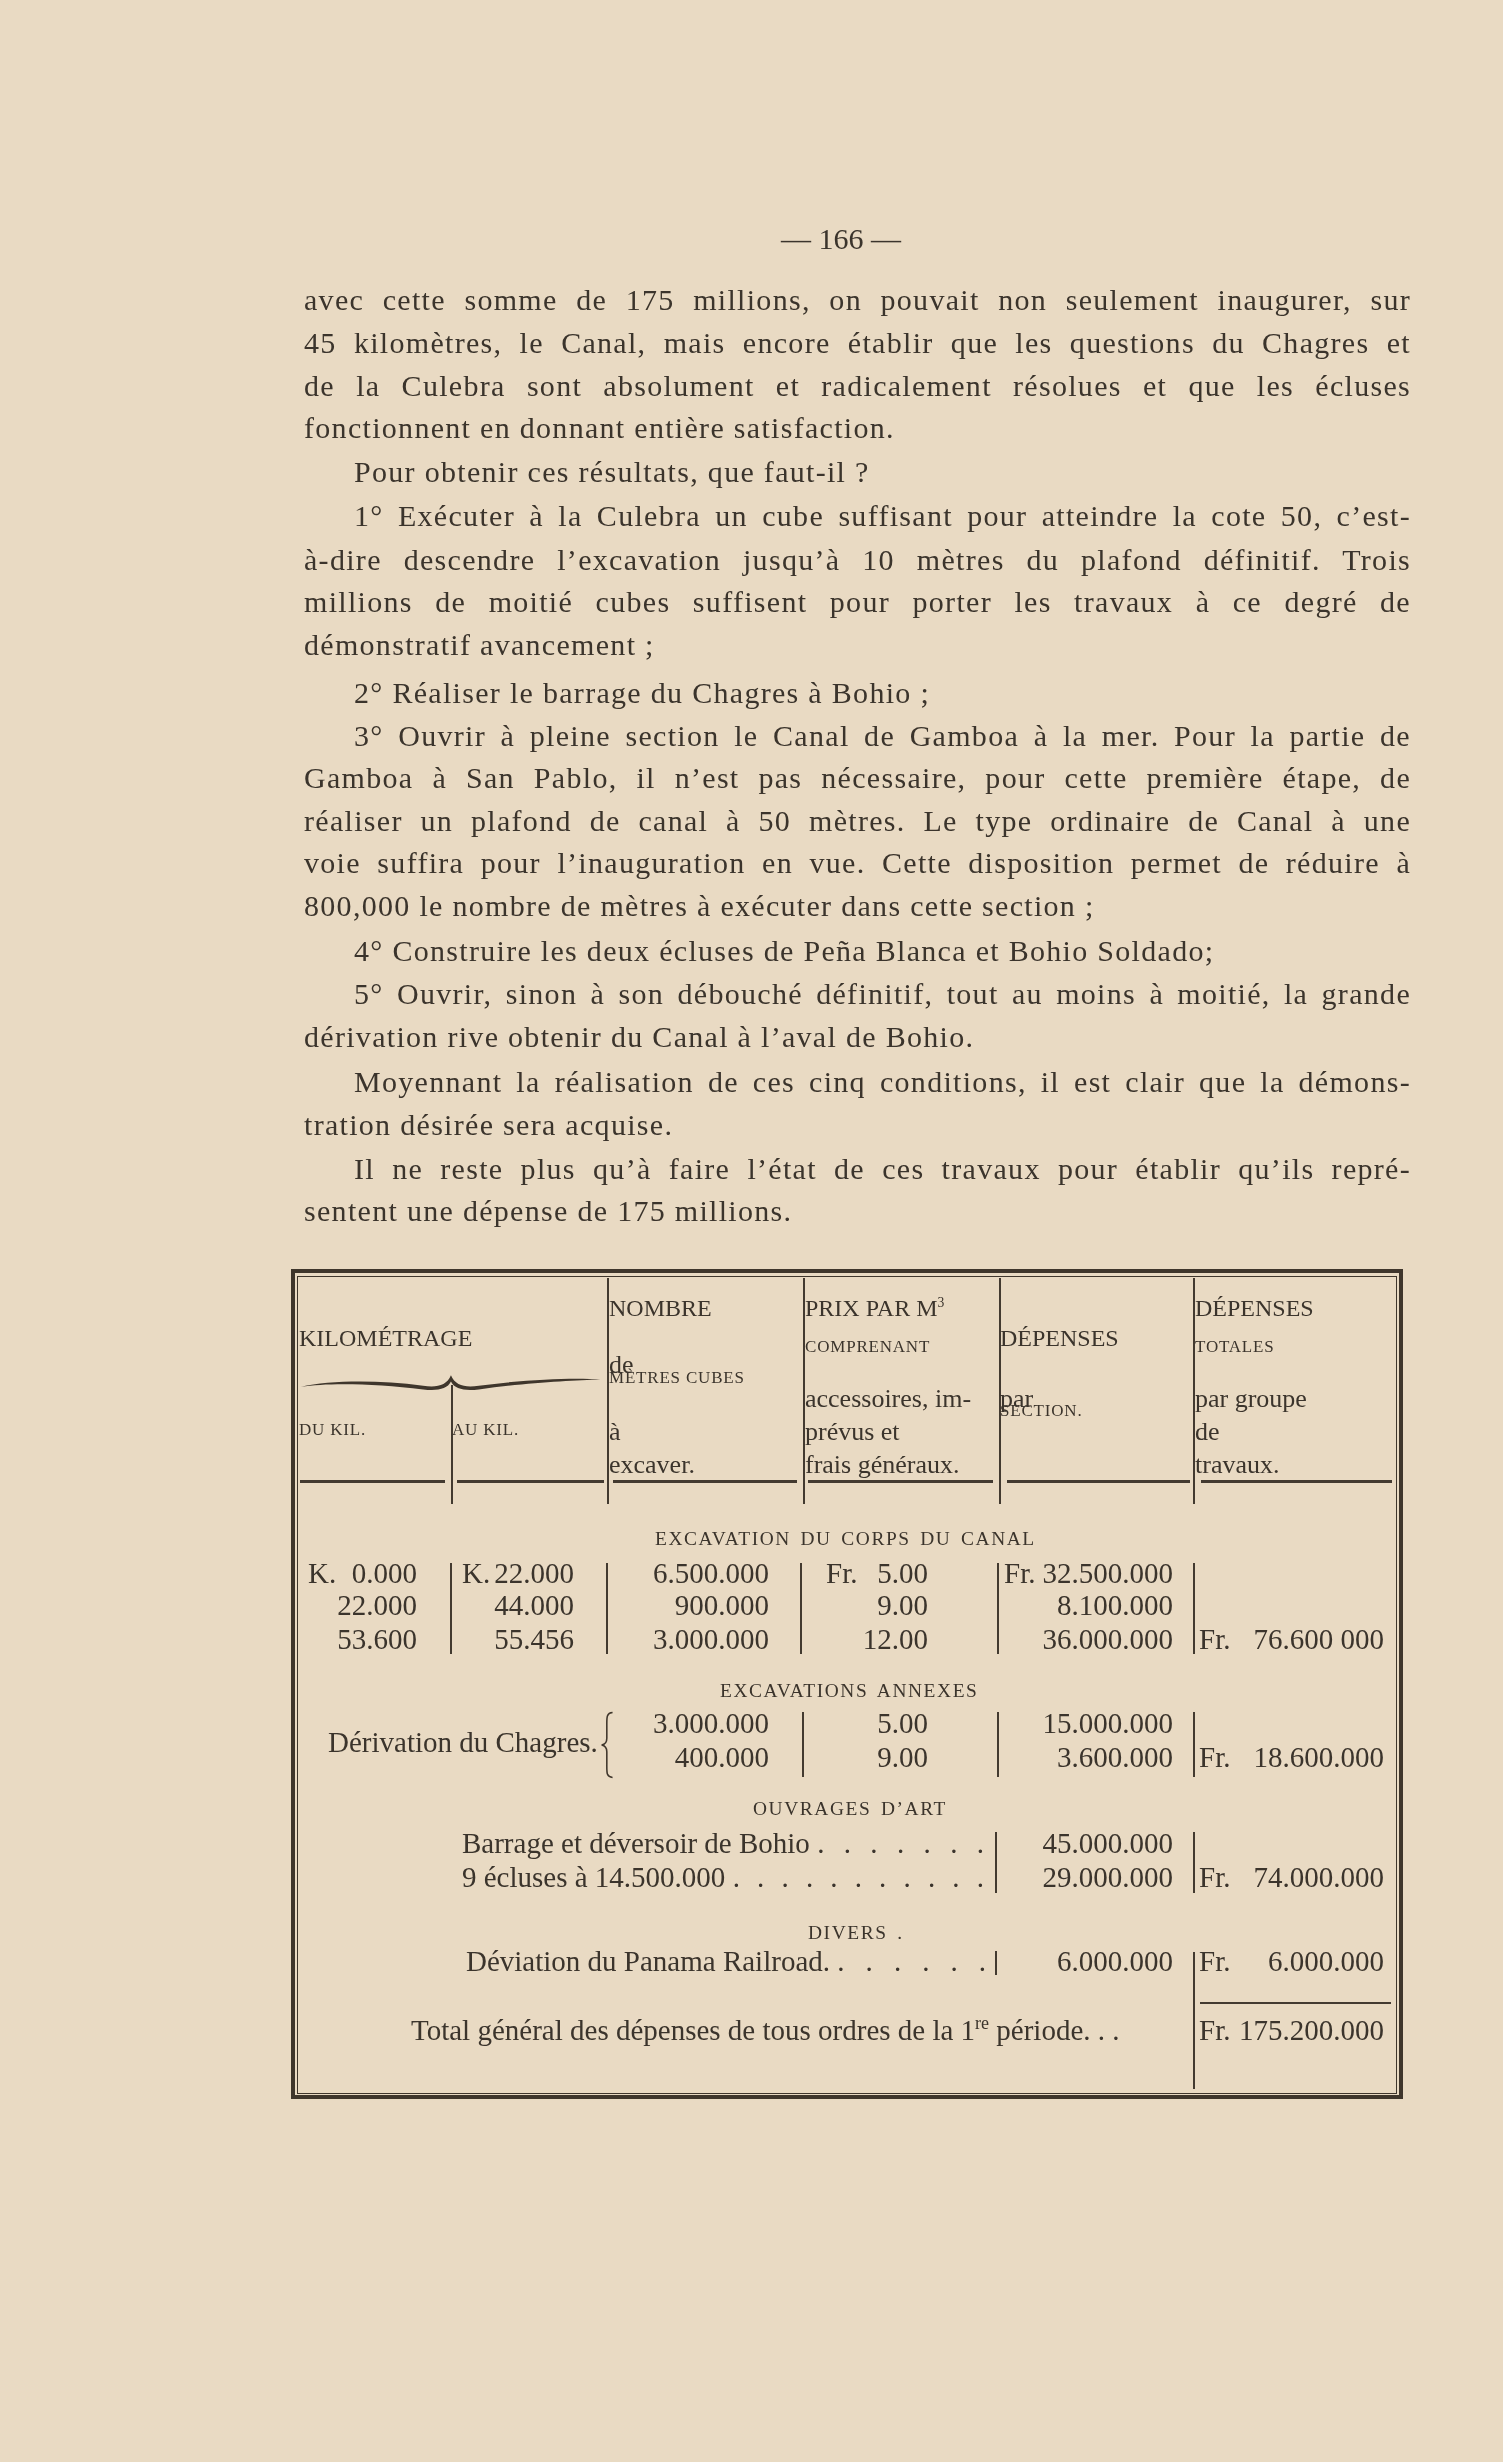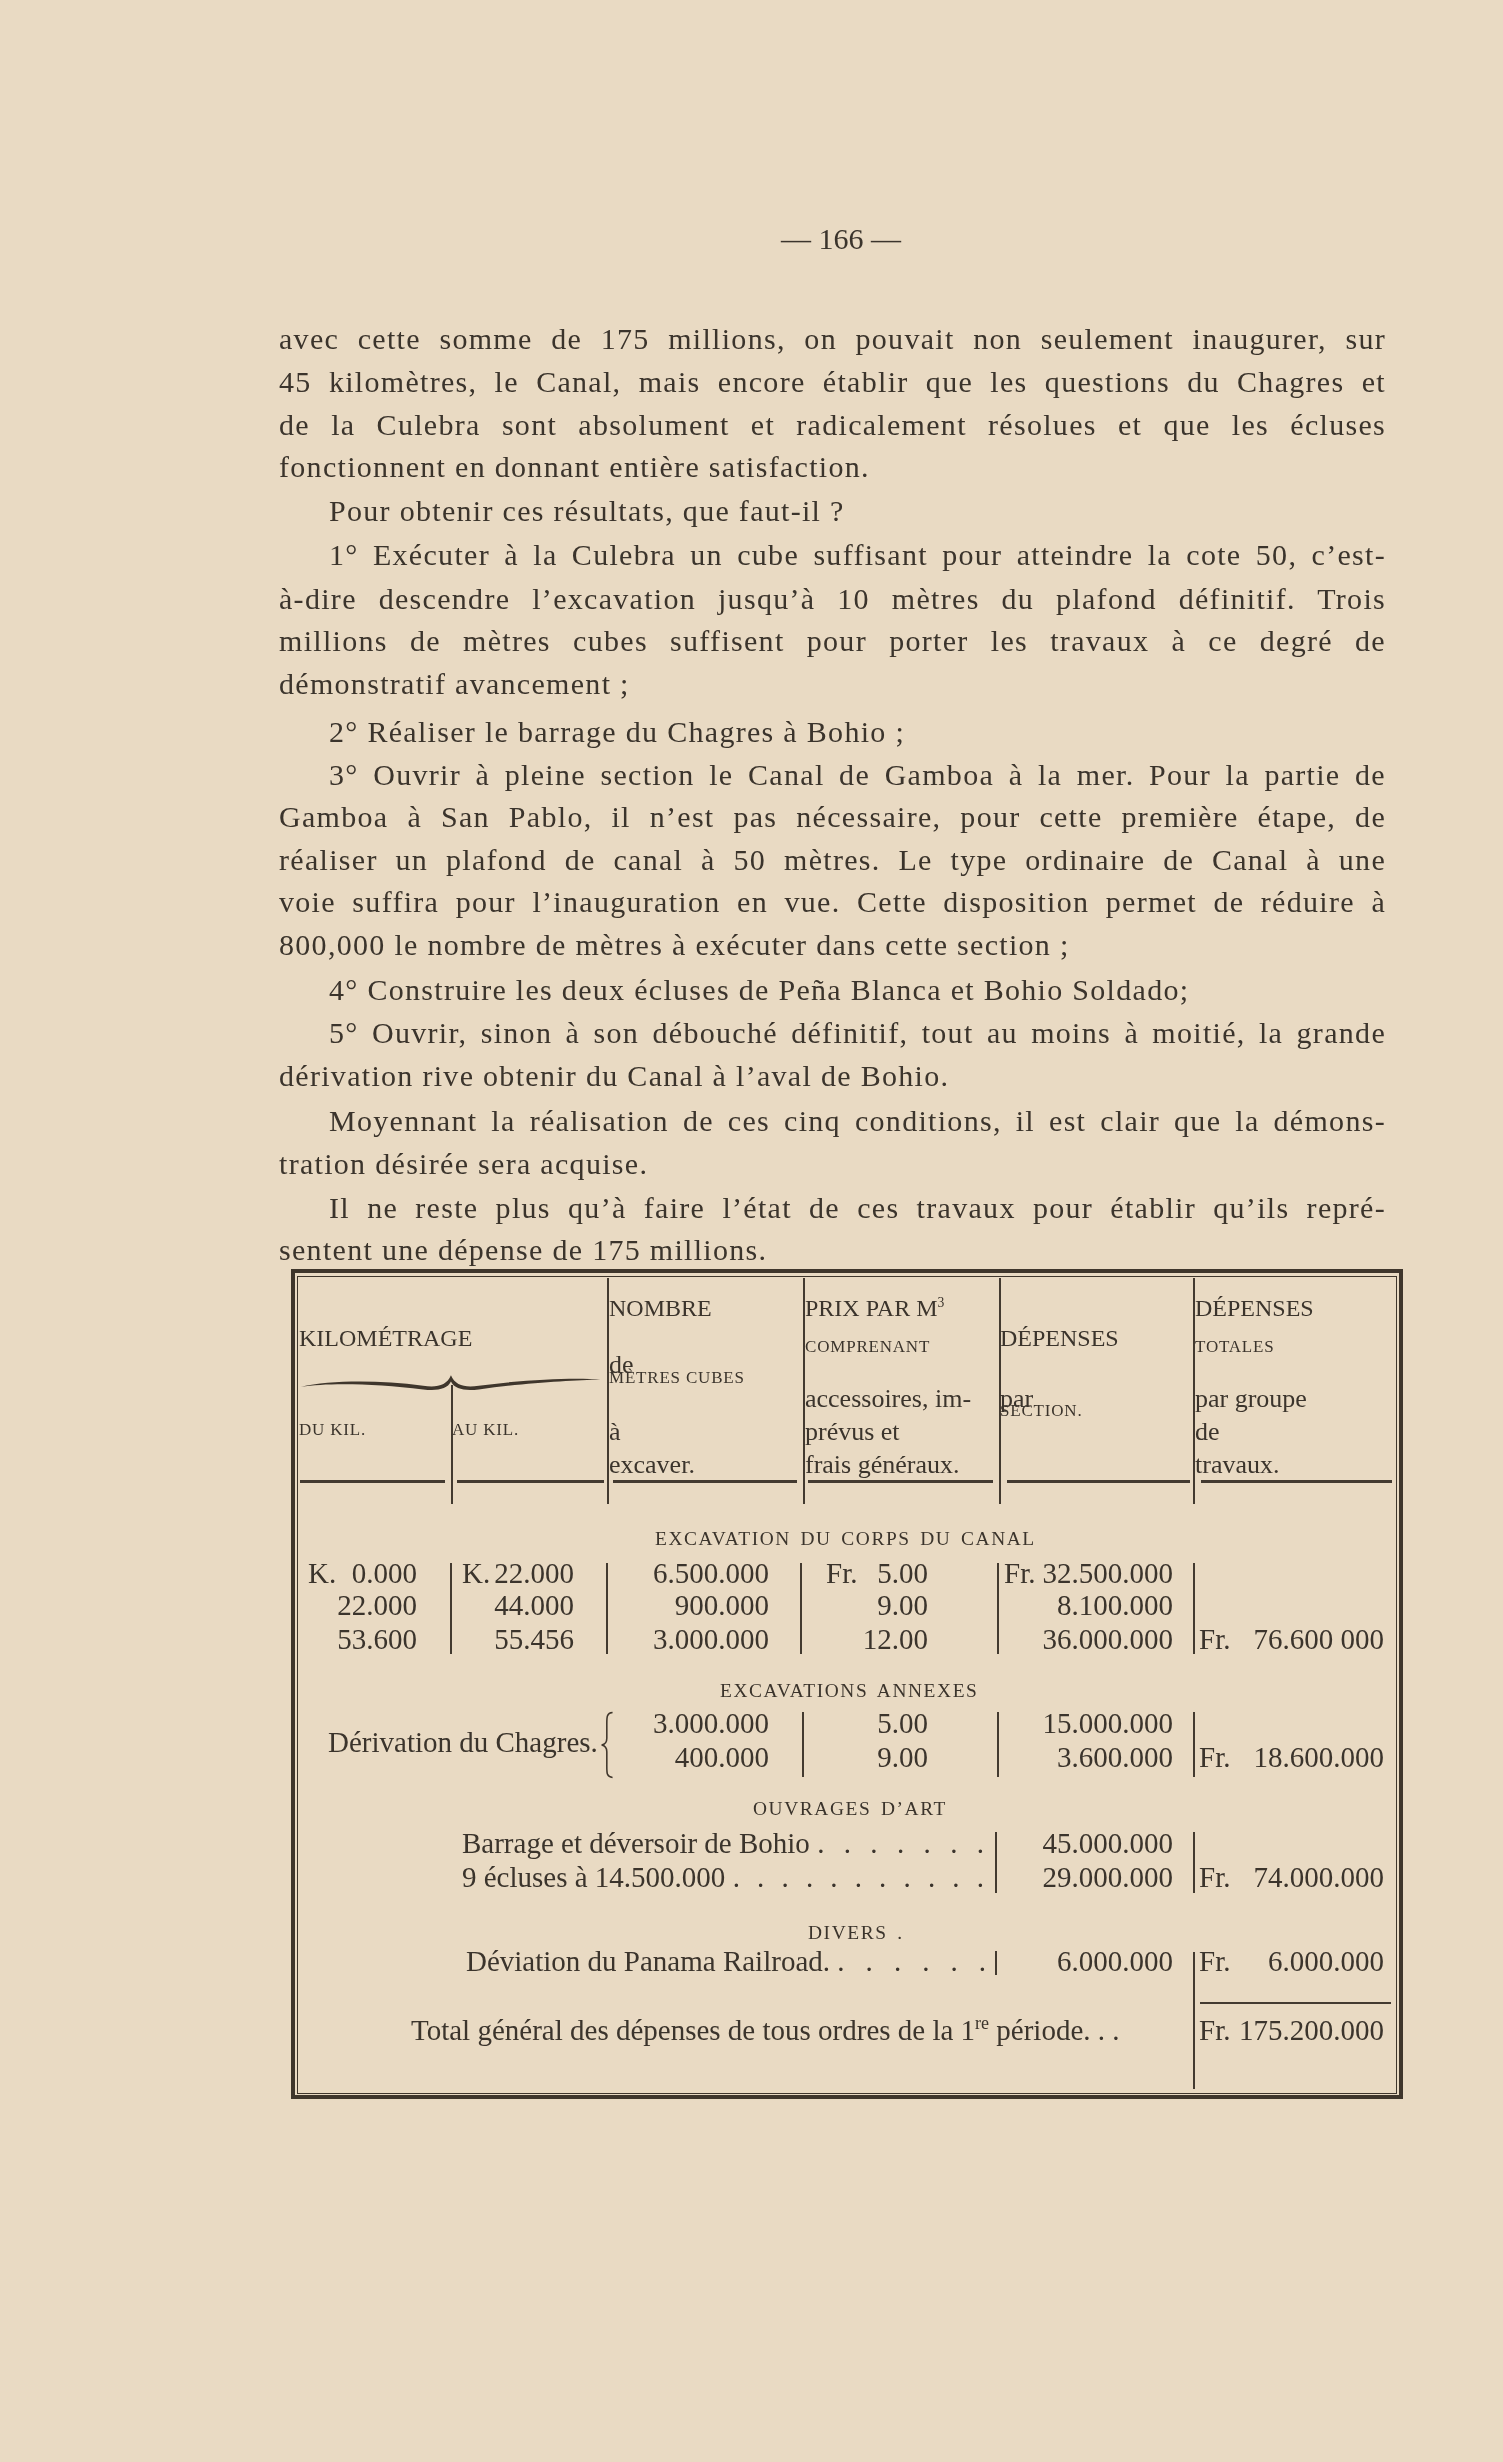--- a/index.html
+++ b/index.html
@@ -1,18 +1,18 @@
 <!DOCTYPE html>
 <html style="font-size:8.4px"><head>
 <meta charset="utf-8">
 <style>
 html,body{margin:0;padding:0;background:#e9dac3;}
 .page{position:relative;width:1500px;height:2462px;background:#e9dac3;overflow:hidden;font-family:"Liberation Serif","DejaVu Serif",serif;color:#3b342c;}
 .pn{position:absolute;left:736px;top:217px;width:210px;height:43px;line-height:43px;font-size:30px;text-align:center;white-space:nowrap;}
-.ln{position:absolute;left:279px;width:1107px;height:43px;line-height:43px;font-size:30px;letter-spacing:1.3px;white-space:nowrap;box-sizing:border-box;margin-top:39px;}
+.ln{position:absolute;left:304px;width:1107px;height:43px;line-height:43px;font-size:30px;letter-spacing:1.3px;white-space:nowrap;box-sizing:border-box;}
 .ln.j{text-align:justify;text-align-last:justify;}
 .ln.i{padding-left:50px;}
 .rule{position:absolute;background:#433a30;}
 .box-thick{position:absolute;left:291px;top:1269px;width:1112px;height:830px;border:4.2px solid #3f362c;box-sizing:border-box;}
 .box-thin{position:absolute;left:297px;top:1276px;width:1100px;height:818px;border:1.6px solid #3f362c;box-sizing:border-box;}
 .hc{position:absolute;height:34px;line-height:34px;text-align:left;white-space:nowrap;}
 .caps{font-size:24px;}
 .low{font-size:26px;margin-top:24px;}
 .sc{font-size:17px;letter-spacing:0.8px;}
 .hc sup{font-size:13.6px;line-height:0;vertical-align:9.4px;}
@@ -33,21 +33,21 @@
   <div class="pn">— 166 —</div>
 
   <div>
     <div class="ln j" style="top:278px">avec cette somme de 175 millions, on pouvait non seulement inaugurer, sur</div>
     <div class="ln j" style="top:321px">45 kilomètres, le Canal, mais encore établir que les questions du Chagres et</div>
     <div class="ln j" style="top:364px">de la Culebra sont absolument et radicalement résolues et que les écluses</div>
     <div class="ln" style="top:406px">fonctionnent en donnant entière satisfaction.</div>
     <div class="ln i" style="top:450px">Pour obtenir ces résultats, que faut-il ?</div>
     <div class="ln i j" style="top:494px">1° Exécuter à la Culebra un cube suffisant pour atteindre la cote 50, c’est-</div>
     <div class="ln j" style="top:538px">à-dire descendre l’excavation jusqu’à 10 mètres du plafond définitif. Trois</div>
-    <div class="ln j" style="top:580px">millions de mètres cubes suffisent pour porter les travaux à ce degré de</div>
+    <div class="ln j" style="top:580px">millions de moitié cubes suffisent pour porter les travaux à ce degré de</div>
     <div class="ln" style="top:623px">démonstratif avancement ;</div>
     <div class="ln i" style="top:671px">2° Réaliser le barrage du Chagres à Bohio ;</div>
     <div class="ln i j" style="top:714px">3° Ouvrir à pleine section le Canal de Gamboa à la mer. Pour la partie de</div>
     <div class="ln j" style="top:756px">Gamboa à San Pablo, il n’est pas nécessaire, pour cette première étape, de</div>
     <div class="ln j" style="top:799px">réaliser un plafond de canal à 50 mètres. Le type ordinaire de Canal à une</div>
     <div class="ln j" style="top:841px">voie suffira pour l’inauguration en vue. Cette disposition permet de réduire à</div>
     <div class="ln" style="top:884px">800,000 le nombre de mètres à exécuter dans cette section ;</div>
     <div class="ln i" style="top:929px">4° Construire les deux écluses de Peña Blanca et Bohio Soldado;</div>
     <div class="ln i j" style="top:972px">5° Ouvrir, sinon à son débouché définitif, tout au moins à moitié, la grande</div>
     <div class="ln" style="top:1015px">dérivation rive obtenir du Canal à l’aval de Bohio.</div>

